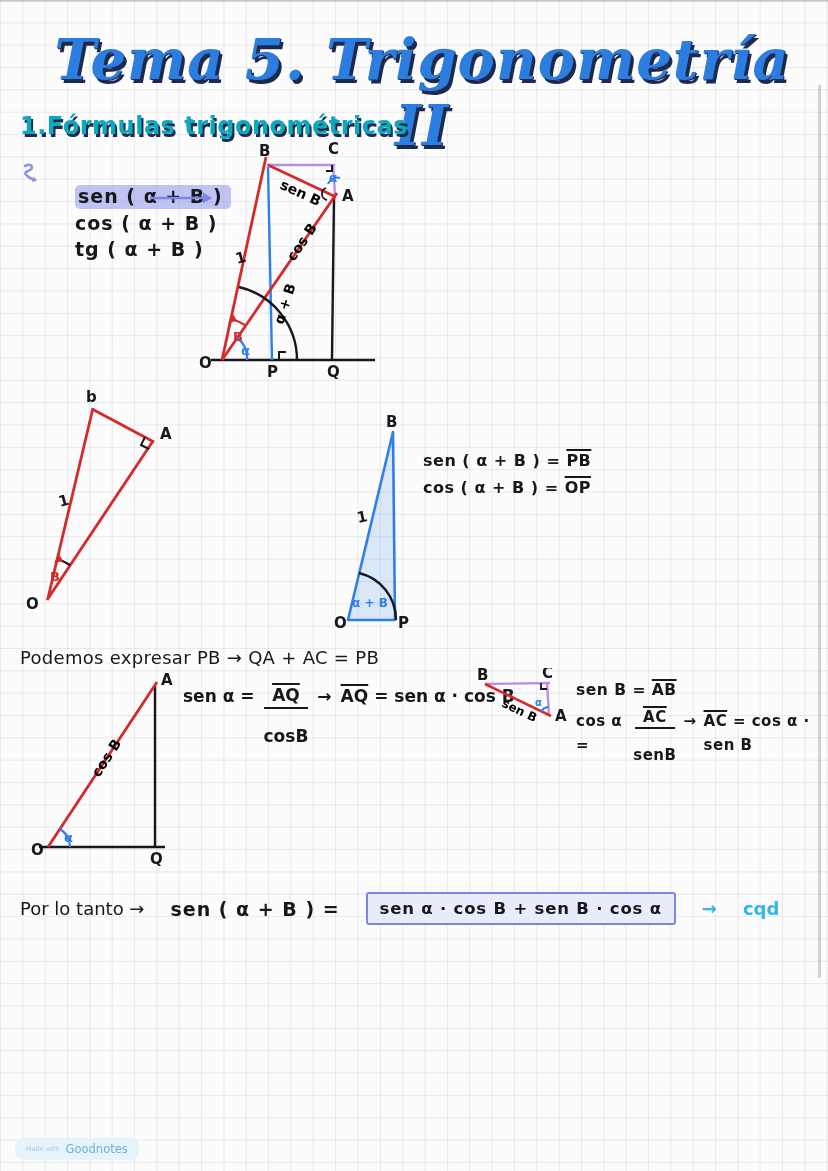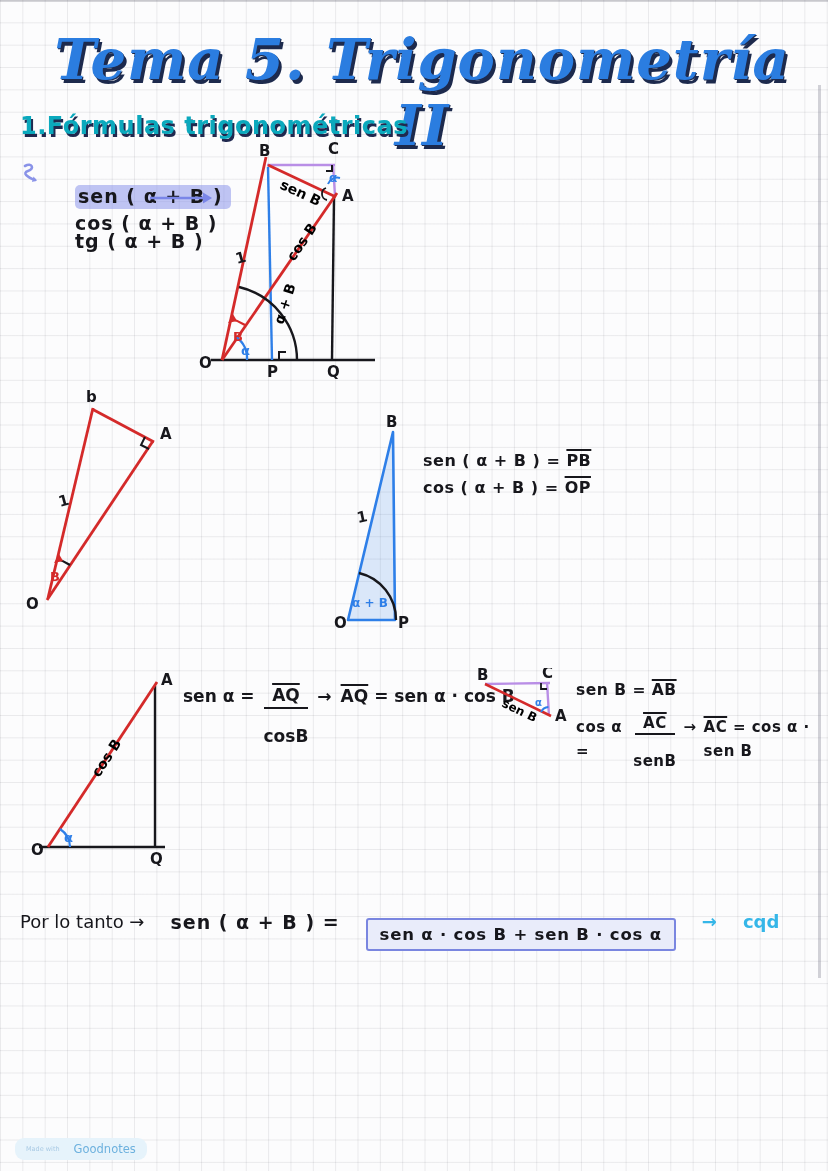--- a/index.html
+++ b/index.html
@@ -17,43 +17,43 @@
     font-family:"DejaVu Serif","Liberation Serif",serif;font-style:italic;font-weight:800;
     font-size:56px;letter-spacing:1px;color:#2b7de0;
     text-shadow:3px 4px 0 #1d2a4d, 1px 1px 0 #1d2a4d;}
   .heading{position:absolute;left:20px;top:112px;font-size:24px;font-weight:700;color:#0ba9bd;
     letter-spacing:0.5px;text-shadow:2px 2.5px 0 #20294f;}
   .subheading{position:absolute;left:20px;top:141px;font-size:18px;font-weight:500;}
   .hl-blue{background:rgba(150,195,242,0.55);border-radius:6px;padding:0 6px 2px 2px;}
   .hl-peri{background:rgba(140,150,235,0.55);border-radius:5px;padding:0 8px 2px 3px;}
 
   .flist{position:absolute;left:45px;font-size:19px;font-weight:600;letter-spacing:1px;padding-left:30px;}
-  .flist.sen{top:185px;} .flist.cos{top:212px;} .flist.tg{top:230px;}
+  .flist.sen{top:185px;} .flist.cos{top:212px;} .flist.tg{top:238px;}
 
   .abs{position:absolute;}
   svg text{font-family:"DejaVu Sans","Liberation Sans",sans-serif;}
   .vlab{font-weight:700;font-size:15px;fill:#17171c;}
 
   .deftext{position:absolute;font-size:17px;font-weight:600;line-height:27px;letter-spacing:0.5px;}
   .ol{text-decoration:overline;text-decoration-thickness:1.6px;}
   .frline{display:flex;align-items:flex-start;gap:9px;}
   .frac{display:inline-flex;flex-direction:column;align-items:center;line-height:1.15;font-weight:600;}
   .frac .num{border-bottom:2px solid #17171c;padding:0 8px 1px;}
   .frac .den{padding-top:18px;}
 
   .podemos{position:absolute;left:20px;top:647px;font-size:18px;font-weight:500;letter-spacing:0.3px;}
 
   .concl{position:absolute;left:20px;top:892px;display:flex;align-items:center;gap:26px;}
   .concl .pre{font-size:18px;font-weight:500;}
   .concl .lhs{font-size:19px;font-weight:700;letter-spacing:1px;}
   .fbox{border:2px solid #7a86e0;background:#e9ecfa;border-radius:3px;padding:5px 12px;
-        font-size:16.5px;font-weight:700;letter-spacing:0.8px;margin-top:26px;}
+        font-size:16.5px;font-weight:700;letter-spacing:0.8px;}
   .cqd{color:#35b6e8;font-size:18px;font-weight:600;}
 
-  .badge{position:absolute;left:15px;top:1138px;display:inline-flex;align-items:center;gap:14px;
+  .badge{position:absolute;left:15px;top:1138px;display:inline-flex;align-items:center;gap:6px;
          background:#e6f3fb;border-radius:9px;padding:4px 11px;}
   .badge .mw{font-size:6.5px;color:#a9cae4;}
   .badge .gn{font-size:11.5px;color:#6db1de;font-weight:500;text-align:center;}
 </style>
 </head>
 <body>
 
 <div class="page">
   <div class="edge-top"></div>
   <div class="edge-right"></div>
@@ -145,20 +145,21 @@
     <div>
       <span>sen ( α + B ) =</span>
       <span class="ol">PB</span>
     </div>
     <div>
       <span>cos ( α + B ) =</span>
       <span class="ol">OP</span>
     </div>
   </div>
 
+  <div class="podemos">Podemos expresar PB → QA + AC = PB</div>
 
   <svg class="abs" style="left:25px;top:670px" width="170" height="200" viewBox="0 0 170 200">
     <line x1="14" y1="177" x2="140" y2="177" stroke="#17171c" stroke-width="2.4"></line>
     <line x1="130" y1="177" x2="130" y2="16" stroke="#17171c" stroke-width="2.4"></line>
     <line x1="23" y1="177" x2="132" y2="12" stroke="#d42a2a" stroke-width="2.8"></line>
     <path d="M45,177 A22,22 0 0 0 35,159" fill="none" stroke="#2e7fe8" stroke-width="2.2"></path>
     <text x="6" y="185" class="vlab" font-size="16">O</text>
     <text x="125" y="194" class="vlab">Q</text>
     <text x="136" y="15" class="vlab">A</text>
     <text transform="translate(74,108) rotate(-57)" font-size="14" font-weight="700">cos B</text>
@@ -187,21 +188,21 @@
     <text x="80" y="53" class="vlab" font-size="13">A</text>
     <text transform="translate(26,38) rotate(26)" font-size="12" font-weight="700">sen B</text>
     <text x="60" y="38" font-size="10" font-weight="700" fill="#2e7fe8">α</text>
   </svg>
 
   <div class="deftext" style="left:576px;top:678px;font-size:15.5px;line-height:24px">
     <div>
       <span>sen B =</span>
       <span class="ol">AB</span>
     </div>
-    <div class="frline" style="margin-top:13px;font-size:15px;gap:7px">
+    <div class="frline" style="margin-top:7px;font-size:15px;gap:7px">
       <span>cos α =</span>
       <span class="frac">
         <span class="num ol">AC</span>
         <span class="den">senB</span>
       </span>
       <span>→</span>
       <span><span class="ol">AC</span>
         <span>= cos α · sen B</span></span>
     </div>
   </div>

